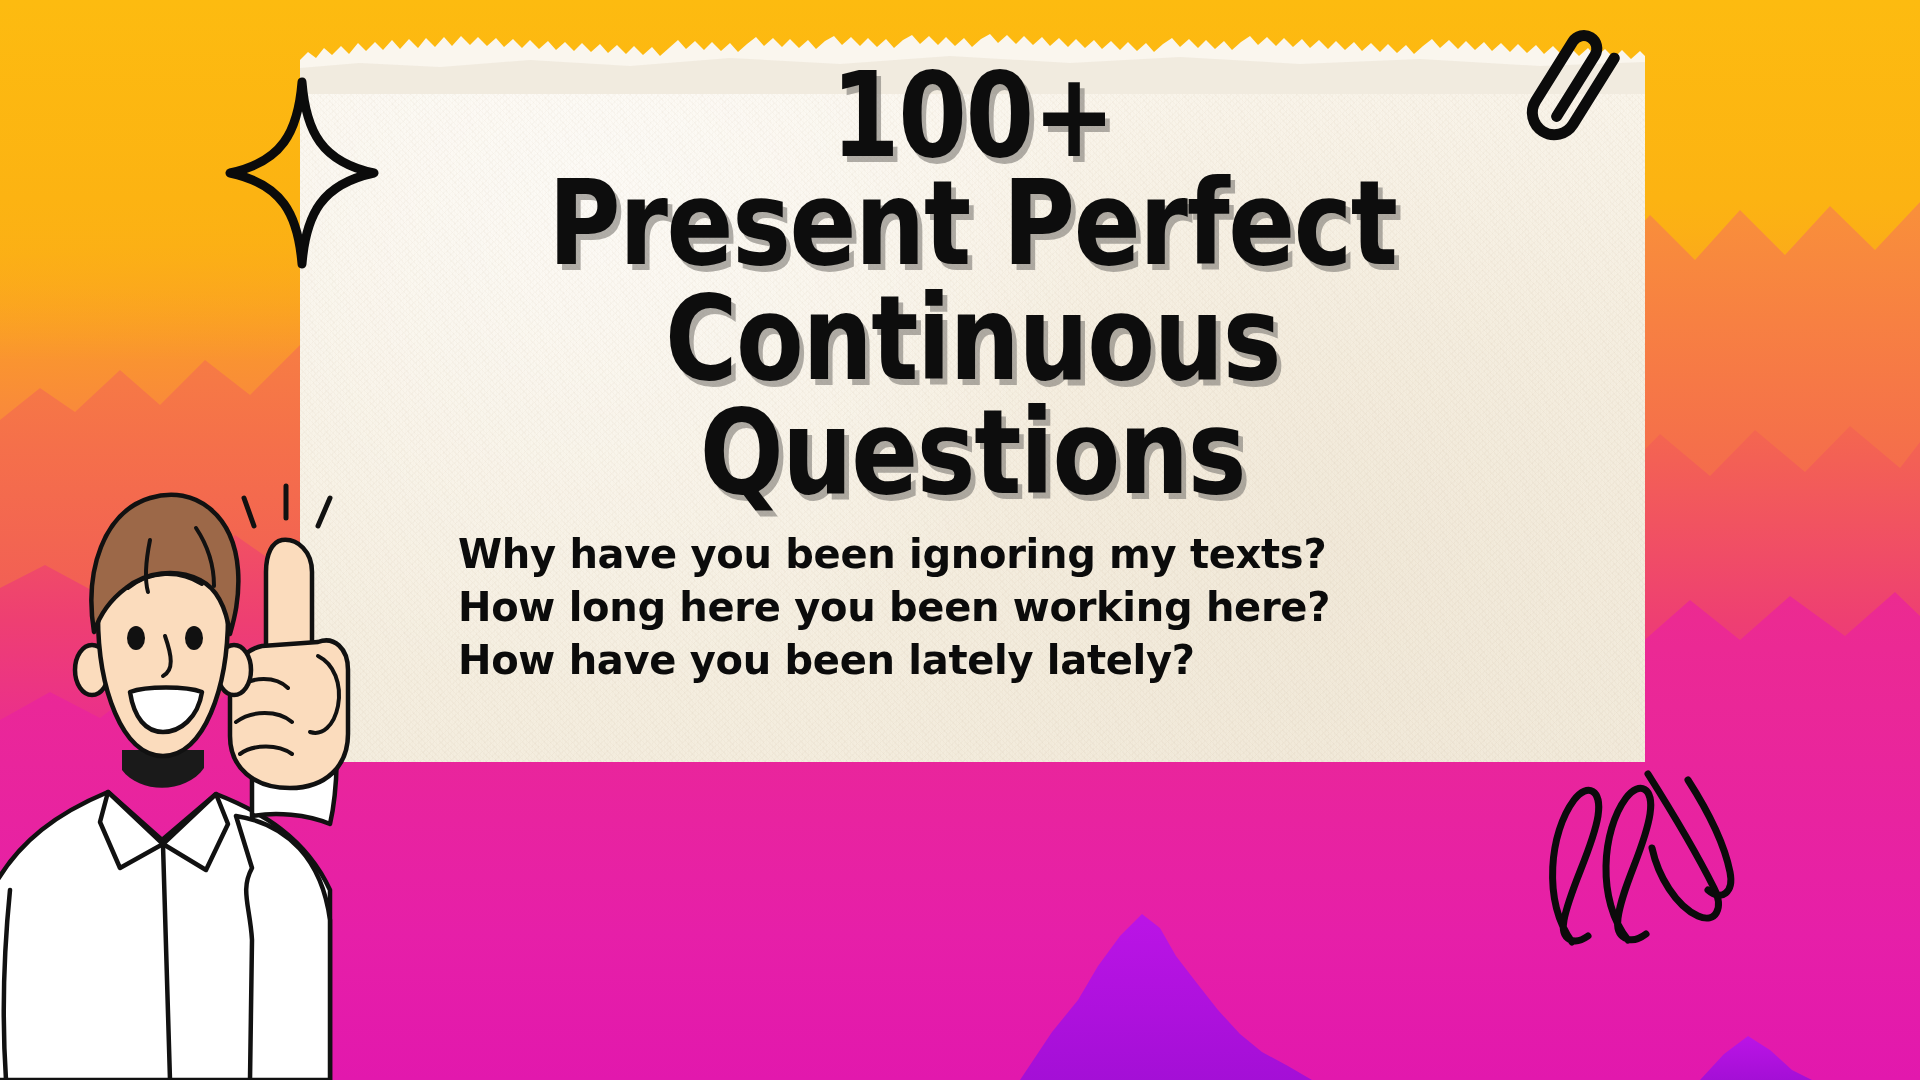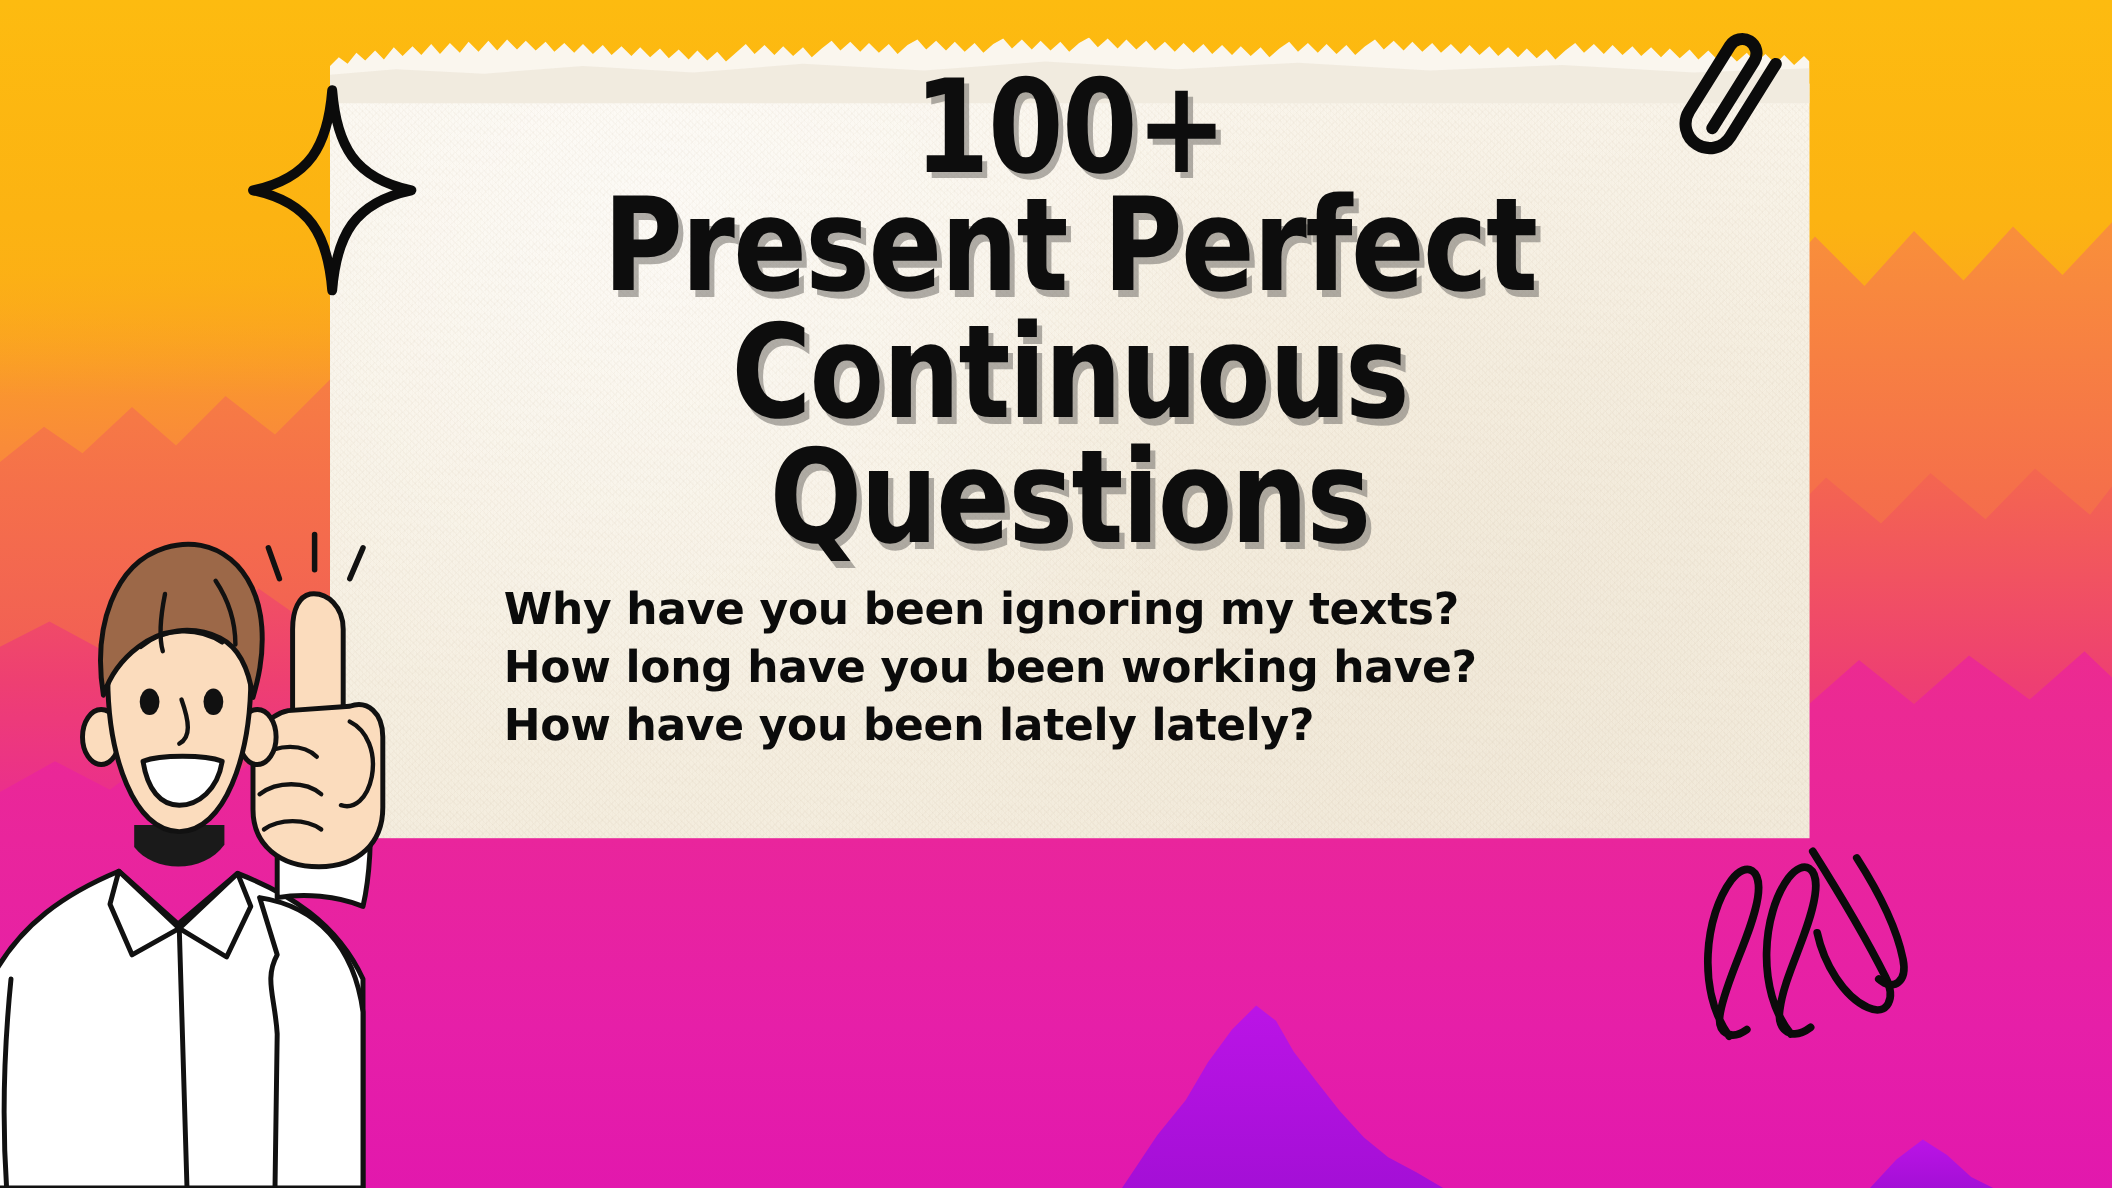--- a/index.html
+++ b/index.html
@@ -224,21 +224,21 @@
 
   <div id="headline">
     <div class="title-line t-count">100+</div>
     <div class="title-line t-big">Present Perfect</div>
     <div class="title-line t-big">Continuous</div>
     <div class="title-line t-big">Questions</div>
   </div>
 
   <div id="question-list">
     <div class="q-item">Why have you been ignoring my texts?</div>
-    <div class="q-item">How long have you been working have?</div>
+    <div class="q-item">How long here you been working here?</div>
     <div class="q-item">How have you been lately lately?</div>
   </div>
 
   <div id="sparkle-deco">
     <svg viewBox="0 0 160 190">
       <path d="M80 4 C84 54, 100 84, 152 95 C100 106, 84 136, 80 186
                C76 136, 60 106, 8 95 C60 84, 76 54, 80 4 Z" fill="none" stroke="#0b0b0b" stroke-width="9" stroke-linejoin="round"></path>
     </svg>
   </div>
 

